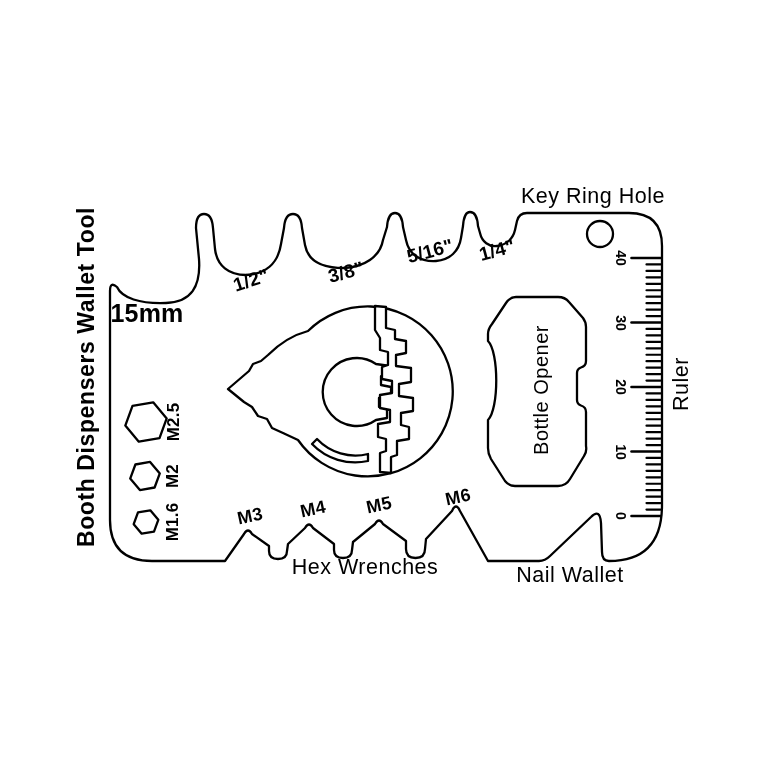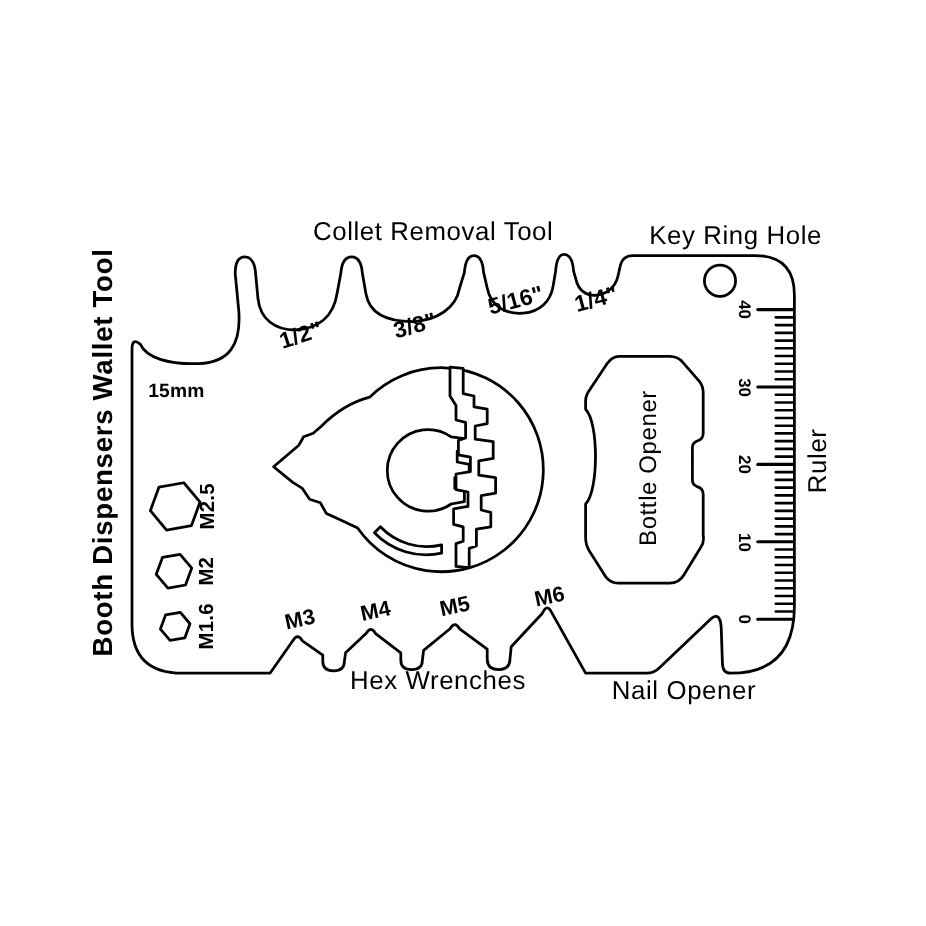--- a/index.html
+++ b/index.html
@@ -141,41 +141,40 @@
           <line x1="660.5" x2="646.5" y1="277.35" y2="277.35" stroke-width="2.2"></line>
           <line x1="660.5" x2="646.5" y1="270.9" y2="270.9" stroke-width="2.2"></line>
           <line x1="660.5" x2="646.5" y1="264.45" y2="264.45" stroke-width="2.2"></line>
           <line x1="660.5" x2="631.5" y1="258" y2="258" stroke-width="2.6"></line>
         </g>
     </g>
   </svg>
 
   <div class="lbl side vert" style="left:86px;top:377px;">Booth Dispensers Wallet Tool</div>
 
-  <div class="lbl title" style="left:361px;top:194px;">Collet Removal Tool</div>
 
-  <div class="lbl title" style="left:593px;top:197px;margin-left:20px;">Key Ring Hole</div>
+  <div class="lbl title" style="left:593px;top:197px;">Key Ring Hole</div>
 
-  <div class="lbl sz" style="left:147px;top:327px;font-size:16px;">15mm</div>
+  <div class="lbl sz" style="left:147px;top:313px;font-size:25px;">15mm</div>
   <div class="lbl sz" style="left:251px;top:280px;--r:-18deg;">1/2"</div>
   <div class="lbl sz" style="left:346px;top:272px;--r:-15deg;">3/8"</div>
   <div class="lbl sz" style="left:430px;top:251px;--r:-15deg;">5/16"</div>
   <div class="lbl sz" style="left:497px;top:250px;--r:-15deg;">1/4"</div>
 
   <div class="lbl sz vert" style="left:173px;top:422px;font-size:17px;">M2.5</div>
   <div class="lbl sz vert" style="left:172px;top:476px;font-size:17px;">M2</div>
   <div class="lbl sz vert" style="left:172px;top:522px;font-size:17px;">M1.6</div>
 
   <div class="lbl sz" style="left:250px;top:516px;--r:-12deg;font-size:18px;">M3</div>
   <div class="lbl sz" style="left:313px;top:509px;--r:-12deg;font-size:18px;">M4</div>
   <div class="lbl sz" style="left:379px;top:505px;--r:-12deg;font-size:18px;">M5</div>
   <div class="lbl sz" style="left:458px;top:497px;--r:-12deg;font-size:18px;">M6</div>
 
   <div class="lbl title" style="left:365px;top:568px;">Hex Wrenches</div>
-  <div class="lbl title" style="left:570px;top:576px;">Nail Opener</div>
+  <div class="lbl title" style="left:570px;top:576px;">Nail Wallet</div>
 
   <div class="lbl title vert" style="left:541px;top:390px;font-size:20px;">Bottle Opener</div>
 
   <div class="lbl title vert" style="left:682px;top:384px;">Ruler</div>
 <div class="lbl num" style="left: 621px; top: 516px;">0</div>
     <div class="lbl num" style="left: 621px; top: 451.5px;">10</div>
     <div class="lbl num" style="left: 621px; top: 387px;">20</div>
     <div class="lbl num" style="left: 621px; top: 322.5px;">30</div>
     <div class="lbl num" style="left: 621px; top: 258px;">40</div>
   </div>

